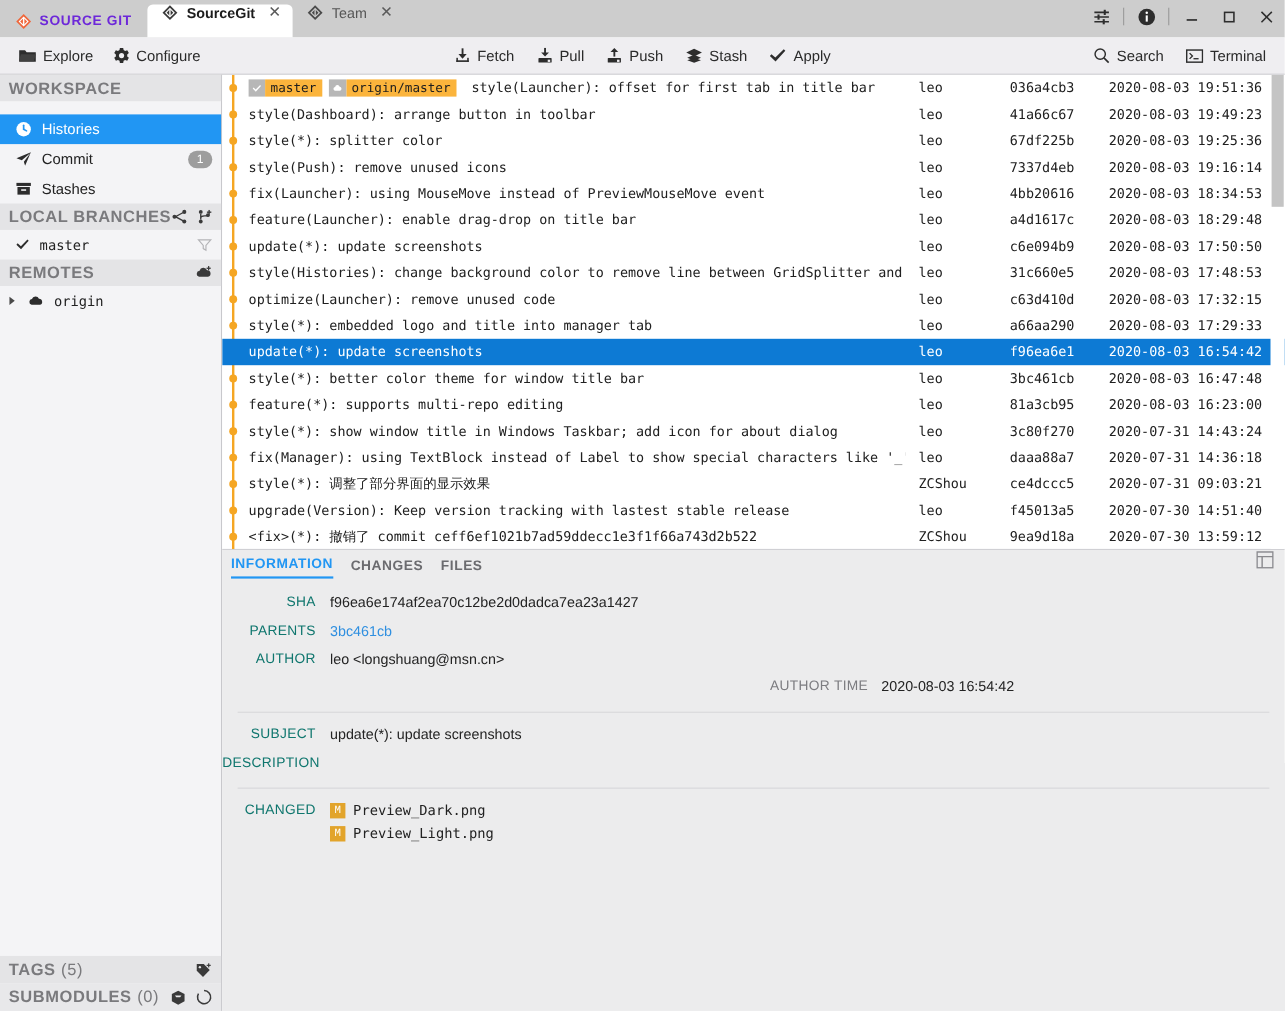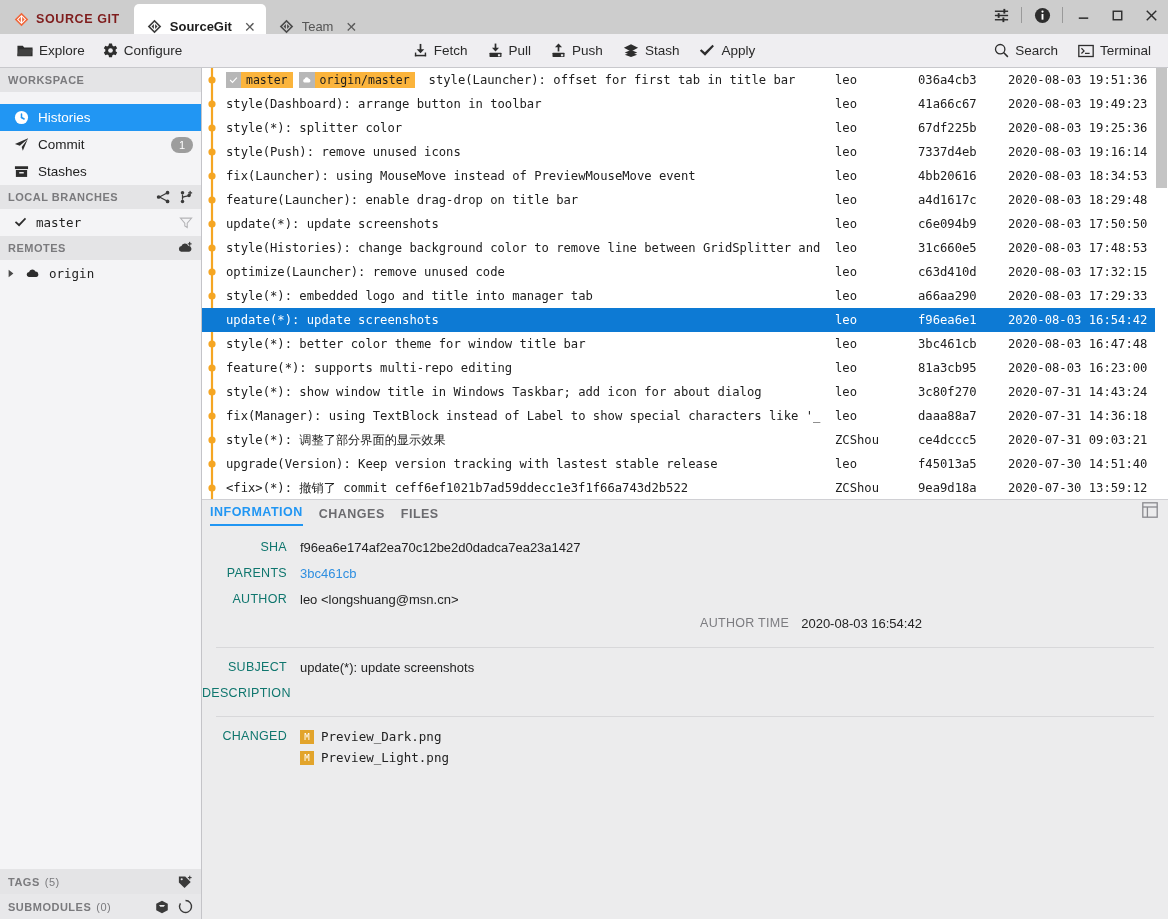--- a/index.html
+++ b/index.html
@@ -13,25 +13,25 @@
   .app { width: 1168px; height: 919px; display: flex; flex-direction: column; position: relative; }
 
   
   .titlebar {
     height: 34px; background: #cdcdcd; display: flex; align-items: flex-end;
     position: relative; flex: 0 0 34px;
   }
   .launcher-tab {
     display: flex; align-items: center; gap: 7px;
     height: 28px; padding: 0 14px 0 14px; margin-bottom: 0;
-    font-size: 12.5px; font-weight: bold; letter-spacing: 0.6px; color: #7f1d1d;
+    font-size: 12.5px; font-weight: bold; letter-spacing: 0.6px; color: #6d28d9;
     position: relative; top: -1px;
   }
   .tab {
-    display: flex; align-items: flex-end; gap: 8px;
+    display: flex; align-items: flex-start; gap: 8px;
     height: 30px; padding: 0 10px 0 13px;
     font-size: 13px; color: #555; position: relative;
     border-top-left-radius: 5px; border-top-right-radius: 5px;
   }
   .tab.active { background: #ffffff; color: #1c1c1c; font-weight: bold; }
   .tab .tab-label { white-space: nowrap; }
   .tab-close {
     font-size: 14px; color: #5a5a5a; line-height: 1; margin-left: 4px;
     font-family: "DejaVu Sans", sans-serif; cursor: pointer;
   }
@@ -68,21 +68,21 @@
   .body { flex: 1 1 auto; display: flex; min-height: 0; }
 
   
   .sidebar {
     width: 202px; flex: 0 0 202px; background: #f4f4f6;
     border-right: 1px solid #c4c4c8; display: flex; flex-direction: column;
     position: relative;
   }
   .side-section {
     height: 24px; background: #e4e4e6; display: flex; align-items: center;
-    padding: 0 8px; font-size: 11px; font-weight: bold; letter-spacing: 0.5px;
+    padding: 0 8px; font-size: 15px; font-weight: bold; letter-spacing: 0.5px;
     color: #7a7a7d;
   }
   .side-section .sec-actions { margin-left: auto; display: flex; gap: 9px; align-items: center; }
   .side-row {
     height: 27px; display: flex; align-items: center; gap: 9px;
     padding: 0 8px 0 14px; font-size: 13.5px; color: #222; cursor: pointer;
   }
   .side-row.selected { background: #2196f3; color: #fff; margin-top: 12px; }
   .side-row .badge {
     margin-left: auto; background: #9d9d9d; color: #fff; border-radius: 9px;

